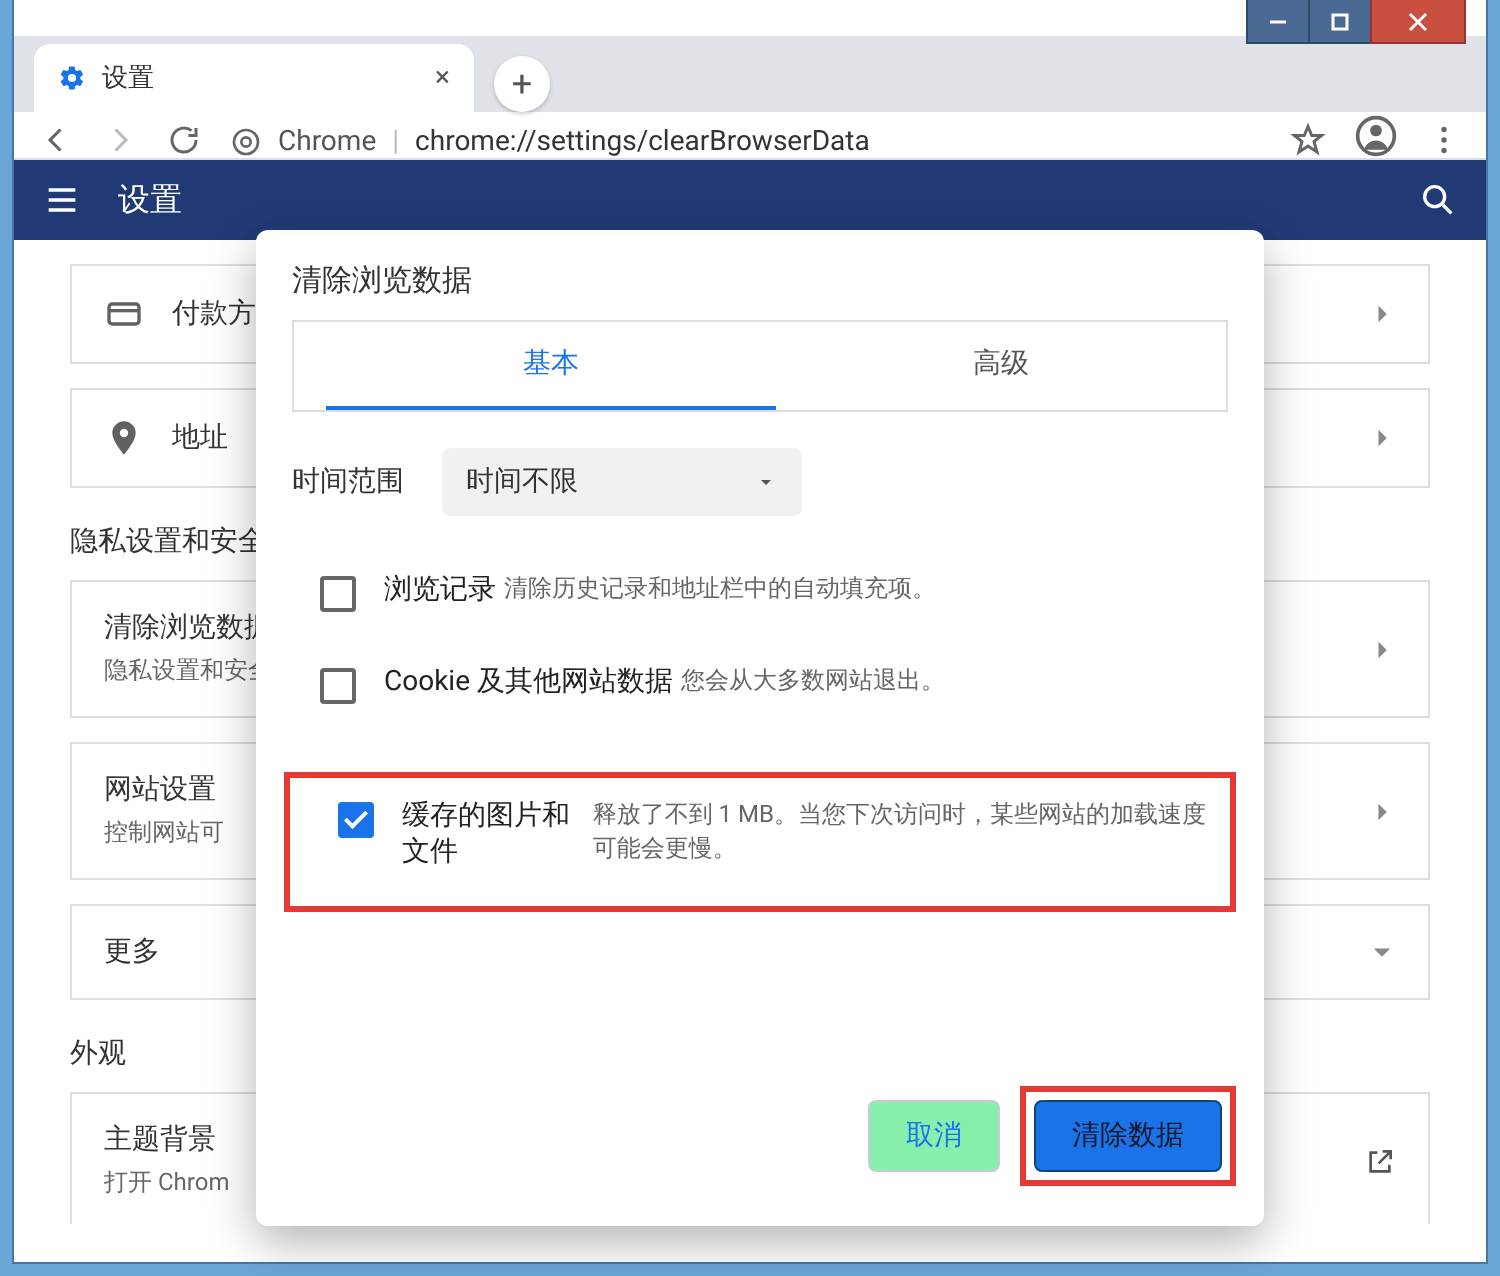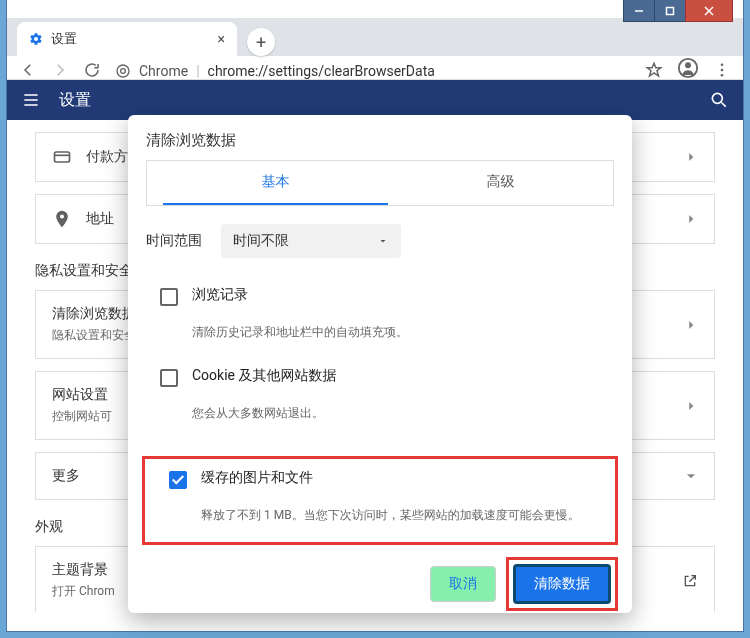--- a/index.html
+++ b/index.html
@@ -49,30 +49,30 @@
   .tabs { display: flex; border: 1px solid #ddd; margin: 0 18px; padding-left: 16px; }
   .dlgtab { flex: 1; text-align: center; padding: 12px 0; font-size: 14px; color: #555; cursor:pointer;}
   .dlgtab.active { color: #1a73e8; border-bottom: 2px solid #1a73e8; font-weight: 500;}
   .rangerow { display:flex; align-items:center; padding: 18px; gap: 19px; font-size:14px; color:#333;}
   .select { display:flex; align-items:center; justify-content:space-between; background:#f1f1f1; border-radius:4px; padding: 8px 12px; width: 180px; font-size:14px; color:#333;}
   .select .dd { color:#555; display:flex;}
   .checkrow { display:flex; padding: 10px 18px 16px 32px; gap: 14px; }
   .cbx { width:18px; height:18px; border:2px solid #666; border-radius:2px; flex-shrink:0; margin-top:2px; position:relative;}
   .cbx.checked { background:#1a73e8; border-color:#1a73e8;}
   .cbx.checked::after { content:""; position:absolute; left:4px; top:0px; width:4px; height:9px; border:solid #fff; border-width:0 2px 2px 0; transform:rotate(45deg);}
-  .cbcol { display:flex; flex-direction:column; gap:20px;}
+  .cbcol { display:flex; flex-direction:row; gap:4px;}
   .cbtitle { font-size:14px; color:#222;}
   .cbsub { font-size:12px; color:#666;}
   .redbox { border: 3px solid #e53935; padding: 4px 6px; margin: 18px 14px 0 14px;}
   .redbox .checkrow { padding: 6px 4px 14px 18px;}
   .dlgfooter { margin-top:auto; display:flex; justify-content:flex-end; gap:10px; padding: 12px 14px 20px; align-items:center;}
   .btn { padding: 8px 18px; border-radius:4px; font-size:14px; cursor:pointer;}
   .btn.cancel { border:1px solid #ccc; background:#86efac; color:#1a73e8;}
   .redaction { border:3px solid #e53935; padding: 4px;}
-  .btn.primary { background:#1a73e8; color:#ffffff; border:3px solid #0c4a6e;text-align:center;}
+  .btn.primary { background:#1a73e8; color:#0f172a; border:1px solid #0c4a6e;text-align:center;}
   .extlink { color:#555; display:flex; margin-left:6px;}
 </style>
 </head>
 <body>
 
 <div class="window">
   <div class="titlebar">
     <div class="titlebtn">
         <svg viewBox="0 0 10 10">
           <line x1="1" y1="5" x2="9" y2="5" stroke="#fff" stroke-width="1.5"></line>

